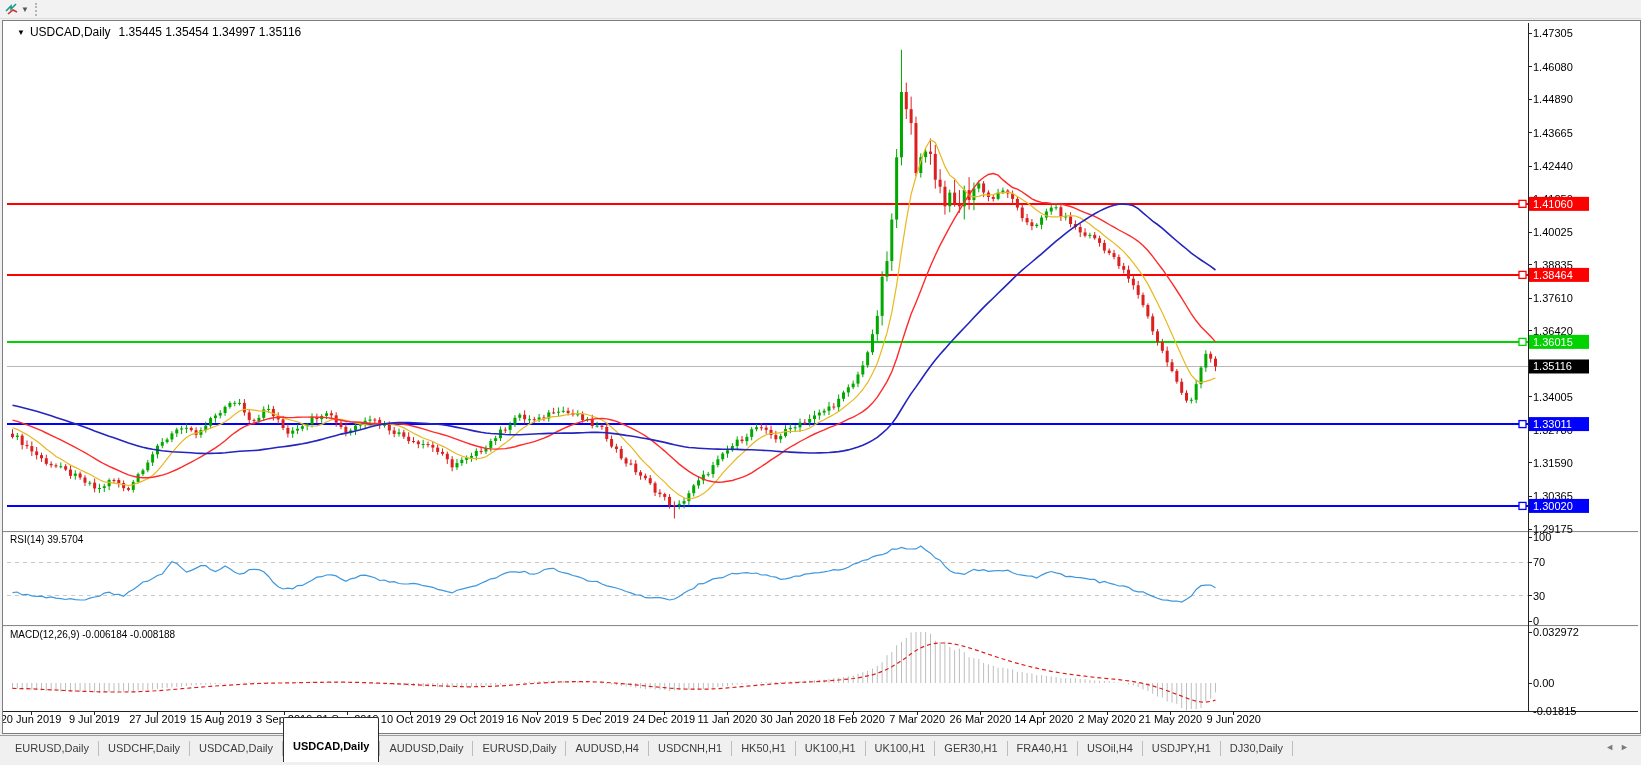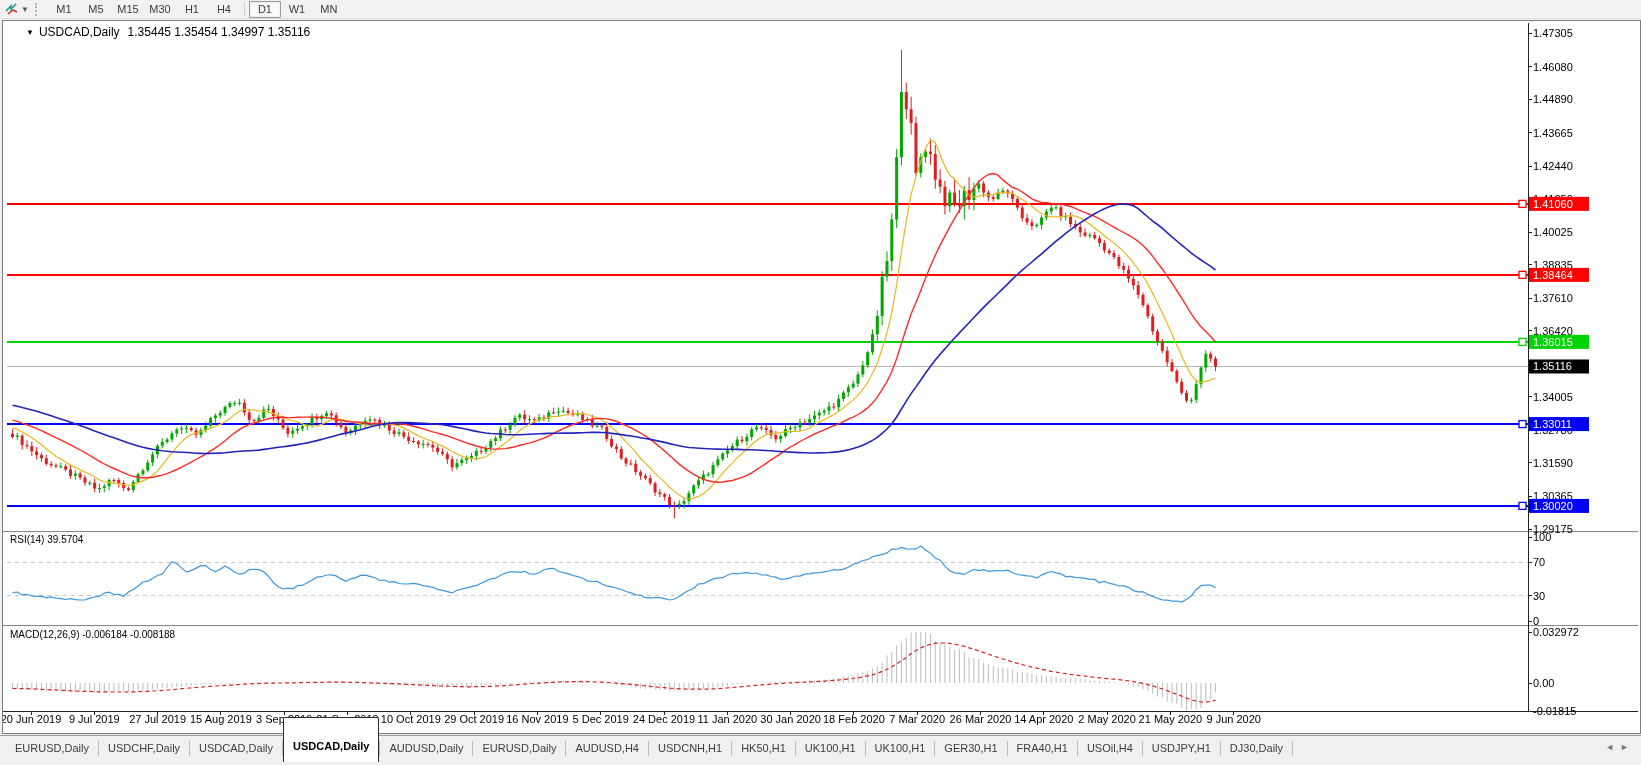--- a/index.html
+++ b/index.html
@@ -8,21 +8,21 @@
   #toolbar{position:absolute;top:0;left:0;width:1641px;height:19px;background:#f2f2f2;border-bottom:1px solid #dcdcdc;display:flex;align-items:center;padding-left:3px;box-sizing:border-box}
   .tbicon{width:18px;height:14px;display:inline-flex;align-items:center;justify-content:center}
   .caret{font-size:8px;color:#555;margin:0 2px 0 0}
   .grip{width:5px;height:13px;border-left:2px dotted #b5b5b5;margin:0 6px 0 4px}
   .tbsep{width:1px;height:14px;background:#cfcfcf;margin:0 4px}
   .tfbtn{min-width:24px;height:15px;line-height:15px;text-align:center;font-size:11px;color:#3c3c3c;padding:0 3px;border:1px solid transparent;border-radius:1px}
   .tfbtn.active{background:#fafafa;border-color:#9a9a9a;box-shadow:inset 0 0 2px #d8d8d8}
   
   #chart-window{position:absolute;top:20px;left:2px;width:1637px;height:712px;background:#fff;border:1px solid #7d7d7d}
   #chart-svg{position:absolute;left:0;top:0}
-  #chart-title{position:absolute;top:4px;left:23px;font-size:12px;color:#000;white-space:nowrap}
+  #chart-title{position:absolute;top:4px;left:14px;font-size:12px;color:#000;white-space:nowrap}
   #chart-title .tri{font-size:8px;color:#000;margin-right:5px;vertical-align:1px}
   #chart-title .sym{margin-right:8px}
   #rsi-label{position:absolute;top:513px;left:7px;font-size:10px;color:#000}
   #macd-label{position:absolute;top:608px;left:7px;font-size:10px;color:#000}
   
   #tabbar{position:absolute;top:735px;left:0;width:1641px;height:27px;background:#f0f0f0;border-top:1px solid #9c9c9c;display:flex;align-items:flex-start}
   #tabs{display:flex;align-items:center;height:24px;padding-left:6px}
   .tab{font-size:11px;color:#3d3d3d;padding:16px 9px;height:22px;line-height:22px;white-space:nowrap}
   .tab.active{background:#fff;border:1px solid #2b2b2b;border-bottom:1px solid #fff;font-weight:bold;color:#000;margin-top:-3px;height:25px;line-height:25px;border-radius:2px 2px 0 0}
   .tabsep{width:1px;height:15px;background:#bdbdbd}
@@ -36,32 +36,20 @@
 
   <div id="toolbar">
     <span class="tbicon">
       <svg width="14" height="12" viewBox="0 0 14 12">
         <path d="M1 8 L6 3 L6 6 L11 1" stroke="#1a9a8a" stroke-width="1.6" fill="none"></path>
         <path d="M3 11 L8 7 L12 9" stroke="#cc3333" stroke-width="1.6" fill="none"></path>
       </svg>
     </span>
     <span class="caret">▼</span>
     <span class="grip"></span>
-    <div id="tf-buttons" style="display:flex;align-items:center">
-        <div class="tfbtn">M1</div>
-        <div class="tfbtn">M5</div>
-        <div class="tfbtn">M15</div>
-        <div class="tfbtn">M30</div>
-        <div class="tfbtn">H1</div>
-        <div class="tfbtn">H4</div>
-        <span class="tbsep"></span>
-        <div class="tfbtn active">D1</div>
-        <div class="tfbtn">W1</div>
-        <div class="tfbtn">MN</div>
-      </div>
   </div>
 
   <div id="chart-window">
     <svg id="chart-svg" width="1635" height="710">
         <line x1="4" y1="345.48837209302343" x2="1525" y2="345.48837209302343" stroke="#B8B8B8" stroke-width="1" shape-rendering="crispEdges"></line>
         <line x1="4" y1="182.86183310533488" x2="1525" y2="182.86183310533488" stroke="#FF0000" stroke-width="2" shape-rendering="crispEdges"></line>
         <line x1="4" y1="253.8878248974005" x2="1525" y2="253.8878248974005" stroke="#FF0000" stroke-width="2" shape-rendering="crispEdges"></line>
         <line x1="4" y1="320.8919288645691" x2="1525" y2="320.8919288645691" stroke="#00D300" stroke-width="2" shape-rendering="crispEdges"></line>
         <line x1="4" y1="403.08071135430936" x2="1525" y2="403.08071135430936" stroke="#0000FF" stroke-width="2" shape-rendering="crispEdges"></line>
         <line x1="4" y1="484.91381668946633" x2="1525" y2="484.91381668946633" stroke="#0000FF" stroke-width="2" shape-rendering="crispEdges"></line>

